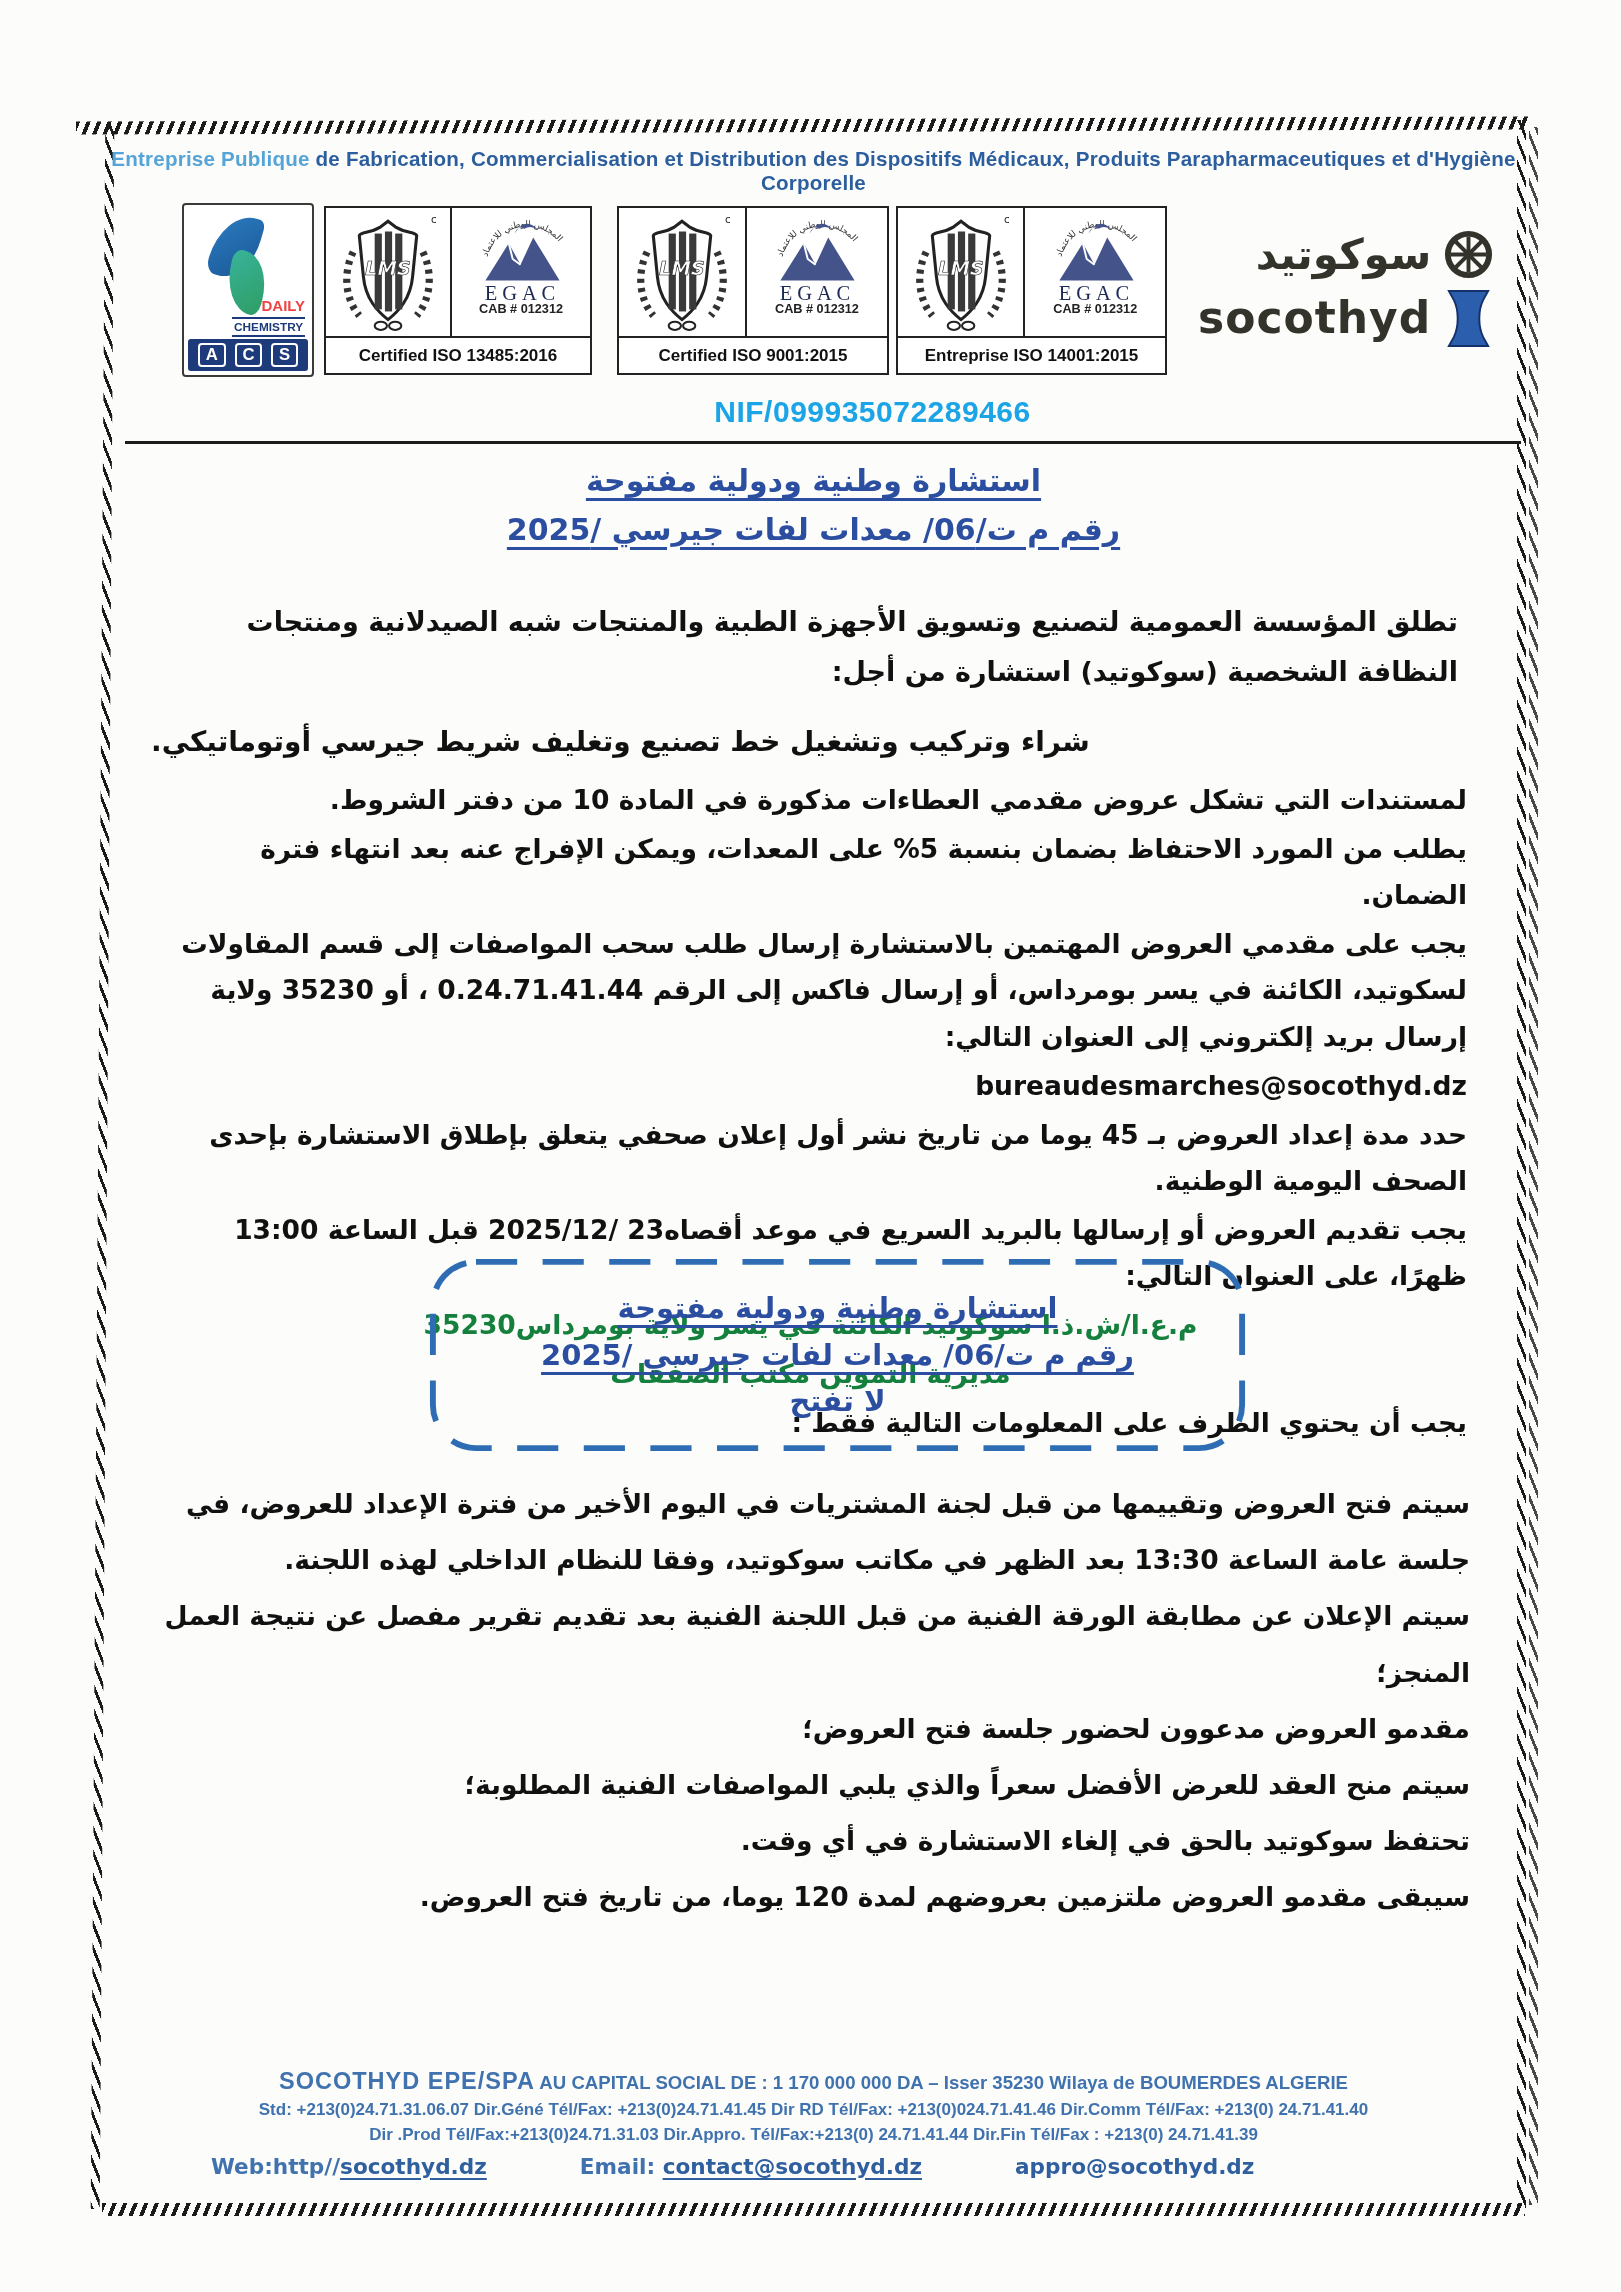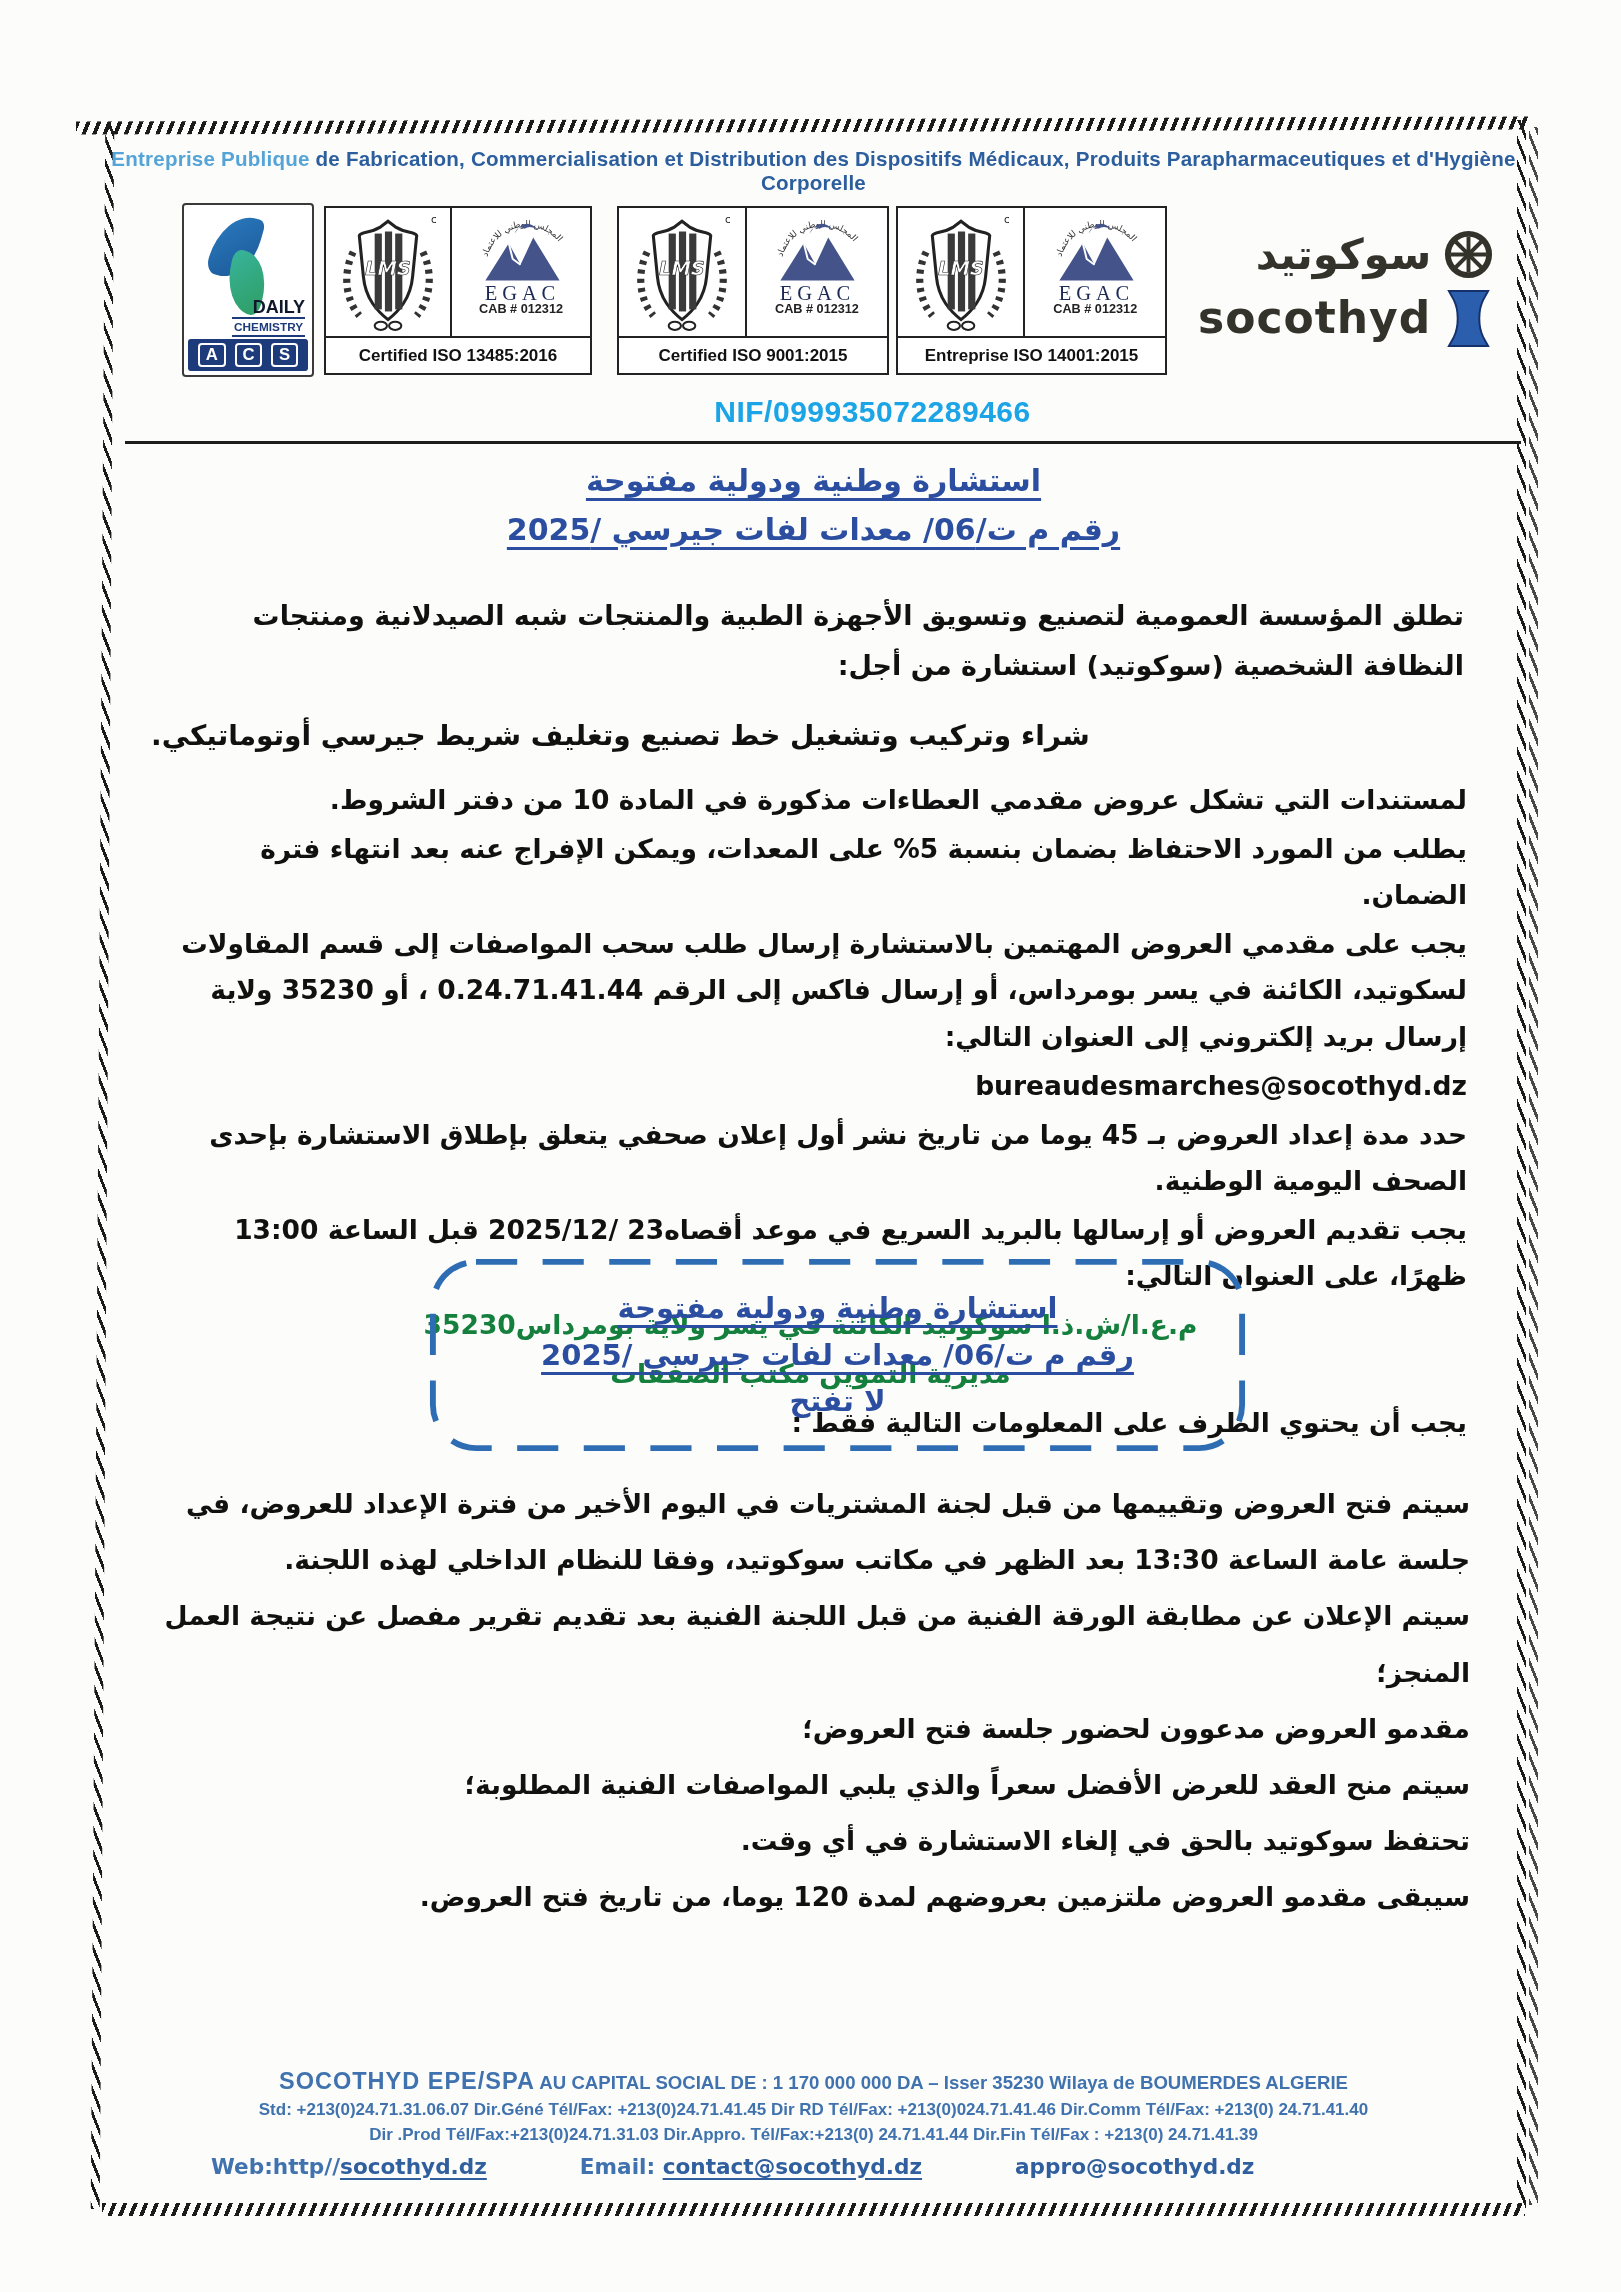--- a/index.html
+++ b/index.html
@@ -25,21 +25,21 @@
   .header-fr .dark{color:#2c5e9e;}
 
   
   .acs-box{position:absolute;top:203px;left:182px;width:128px;height:170px;border:2px solid #3a3a3a;
     background:#fff;border-radius:3.9px;}
   .swirl{position:absolute;top:2px;left:0;width:100%;height:98px;}
   .drop-blue{position:absolute;top:6.9px;left:29px;width:45px;height:65px;
     background:linear-gradient(135deg,#2a7cc0,#1b5796);border-radius:78% 14% 70% 22%;transform:rotate(16deg);}
   .drop-teal{position:absolute;top:45px;left:43px;width:39px;height:61px;
     background:linear-gradient(135deg,#38b39b,#2f9e64);border-radius:20% 72% 22% 78%;transform:rotate(14deg);}
-  .acs-daily{position:absolute;top:92px;right:6.9px;color:#0f172a;font-weight:800;font-size:18px;
+  .acs-daily{position:absolute;top:92px;right:6.9px;color:#ef4444;font-weight:800;font-size:15px;
     font-family:"Liberation Sans",sans-serif;}
   .acs-chem{position:absolute;top:112px;right:6.9px;color:#1d3a7a;font-weight:800;font-size:11.8px;
     font-family:"Liberation Sans",sans-serif;border-top:2px solid #1d3a7a;border-bottom:2px solid #1d3a7a;padding:1px 2px;}
   .acs-bar{position:absolute;bottom:3.9px;left:3.9px;right:3.9px;height:32px;background:#1d3a7a;border-radius:2.9px;
     display:flex;justify-content:center;align-items:center;gap:8.8px;}
   .acs-bar span{color:#fff;border:2px solid #fff;border-radius:3.9px;font-weight:800;font-size:16.7px;
     padding:0 5.9px;font-family:"Liberation Sans",sans-serif;line-height:20.6px;}
 
   
   .badge{position:absolute;top:206px;height:169px;border:2px solid #222;background:#fff;
@@ -249,21 +249,21 @@
 
 <div class="nif">NIF/099935072289466</div>
 <div class="rule"></div>
 
 <div class="doc-title">
   <div class="u-line">استشارة وطنية ودولية مفتوحة</div>
   <div class="u-line">رقم م ت/06/ معدات لفات جيرسي /2025</div>
 </div>
 
 <div class="body1">
-  <p style="margin:6px">تطلق المؤسسة العمومية  لتصنيع وتسويق الأجهزة الطبية والمنتجات شبه الصيدلانية ومنتجات النظافة الشخصية (سوكوتيد) استشارة من أجل:</p>
+  <p style="margin:12px">تطلق المؤسسة العمومية  لتصنيع وتسويق الأجهزة الطبية والمنتجات شبه الصيدلانية ومنتجات النظافة الشخصية (سوكوتيد) استشارة من أجل:</p>
   <p class="subject">شراء وتركيب وتشغيل خط تصنيع وتغليف شريط جيرسي أوتوماتيكي.</p>
 </div>
 
 <div class="body2">
   <p>لمستندات التي تشكل عروض مقدمي العطاءات مذكورة في المادة 10 من دفتر الشروط.</p>
   <p>يطلب من المورد الاحتفاظ بضمان بنسبة 5% على المعدات، ويمكن الإفراج عنه بعد انتهاء فترة الضمان.</p>
   <p>يجب على مقدمي العروض المهتمين بالاستشارة إرسال طلب سحب المواصفات إلى قسم المقاولات لسكوتيد، الكائنة في يسر بومرداس، أو إرسال فاكس إلى الرقم 0.24.71.41.44 ، أو 35230 ولاية إرسال بريد إلكتروني إلى العنوان التالي:</p>
   <p class="email-line">bureaudesmarches@socothyd.dz</p>
   <p>حدد مدة إعداد العروض بـ 45 يوما من تاريخ نشر أول إعلان صحفي يتعلق بإطلاق الاستشارة بإحدى الصحف اليومية الوطنية.</p>
   <p>يجب تقديم العروض أو إرسالها بالبريد السريع في موعد أقصاه23 /2025/12 قبل الساعة 13:00 ظهرًا، على العنوان التالي:</p>

